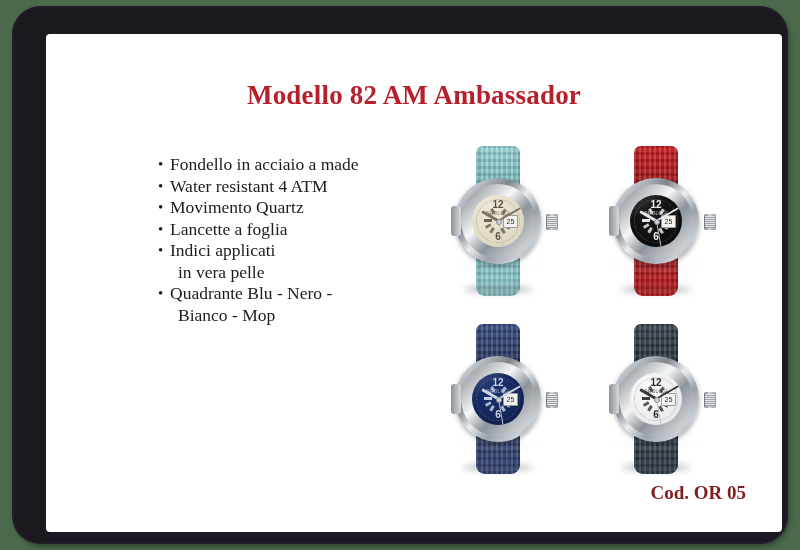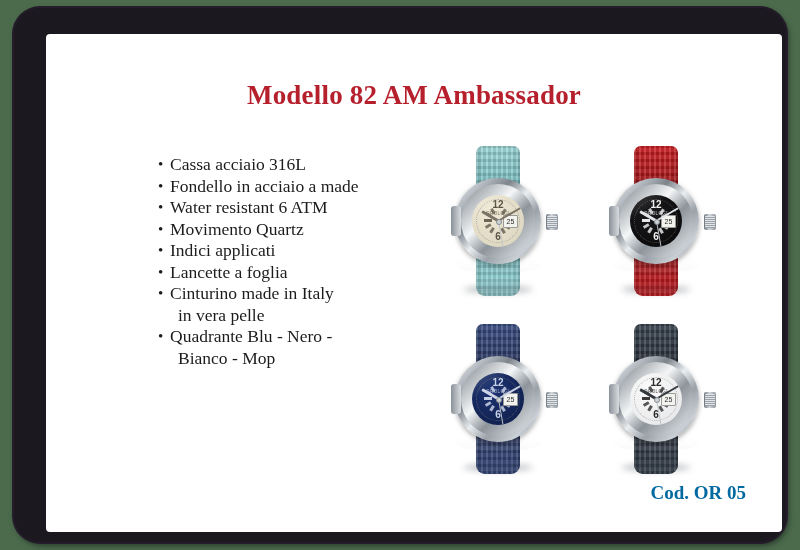--- a/index.html
+++ b/index.html
@@ -210,27 +210,25 @@
 </style>
 </head>
 <body style="background: rgb(75, 107, 76);">
 
 <div id="card-frame" style="background: rgb(27, 24, 32);">
   <div id="card-surface" style="background: rgb(255, 255, 255);">
 
     <div id="product-title" style="color: rgb(182, 31, 44);">Modello 82 AM Ambassador</div>
 
     <div id="spec-list">
-        <div class="spec-line bulleted">Cassa acciaio 316L</div>
         <div class="spec-line bulleted">Fondello in acciaio a made</div>
-        <div class="spec-line bulleted">Water resistant 6 ATM</div>
+        <div class="spec-line bulleted">Water resistant 4 ATM</div>
         <div class="spec-line bulleted">Movimento Quartz</div>
+        <div class="spec-line bulleted">Lancette a foglia</div>
         <div class="spec-line bulleted">Indici applicati</div>
-        <div class="spec-line bulleted">Lancette a foglia</div>
-        <div class="spec-line bulleted">Cinturino made in Italy</div>
         <div class="spec-line cont">in vera pelle</div>
         <div class="spec-line bulleted">Quadrante Blu - Nero -</div>
         <div class="spec-line cont">Bianco - Mop</div>
       </div>
 
     <div id="watch-grid">
         <div class="watch-cell c0">
           <div class="watch">
             <div class="strap top" style="background:linear-gradient(180deg,#9fd9da,#6fb9bd)"></div>
             <div class="strap bot" style="background:linear-gradient(0deg,#9fd9da,#6fb9bd)"></div>
@@ -453,16 +451,16 @@
             </div>
           </div>
           <div class="ground-shadow"></div>
           <div class="reflection">
             <div class="refl-strap" style="background:linear-gradient(180deg,#3a4450,#232a33)"></div>
             <div class="refl-case"></div>
           </div>
         </div>
       </div>
 
-    <div id="product-code" style="color: #0369a1;">Cod. OR 05</div>
+    <div id="product-code" style="color: #7f1d1d;">Cod. OR 05</div>
 
   </div>
 </div>
 
 </body></html>

